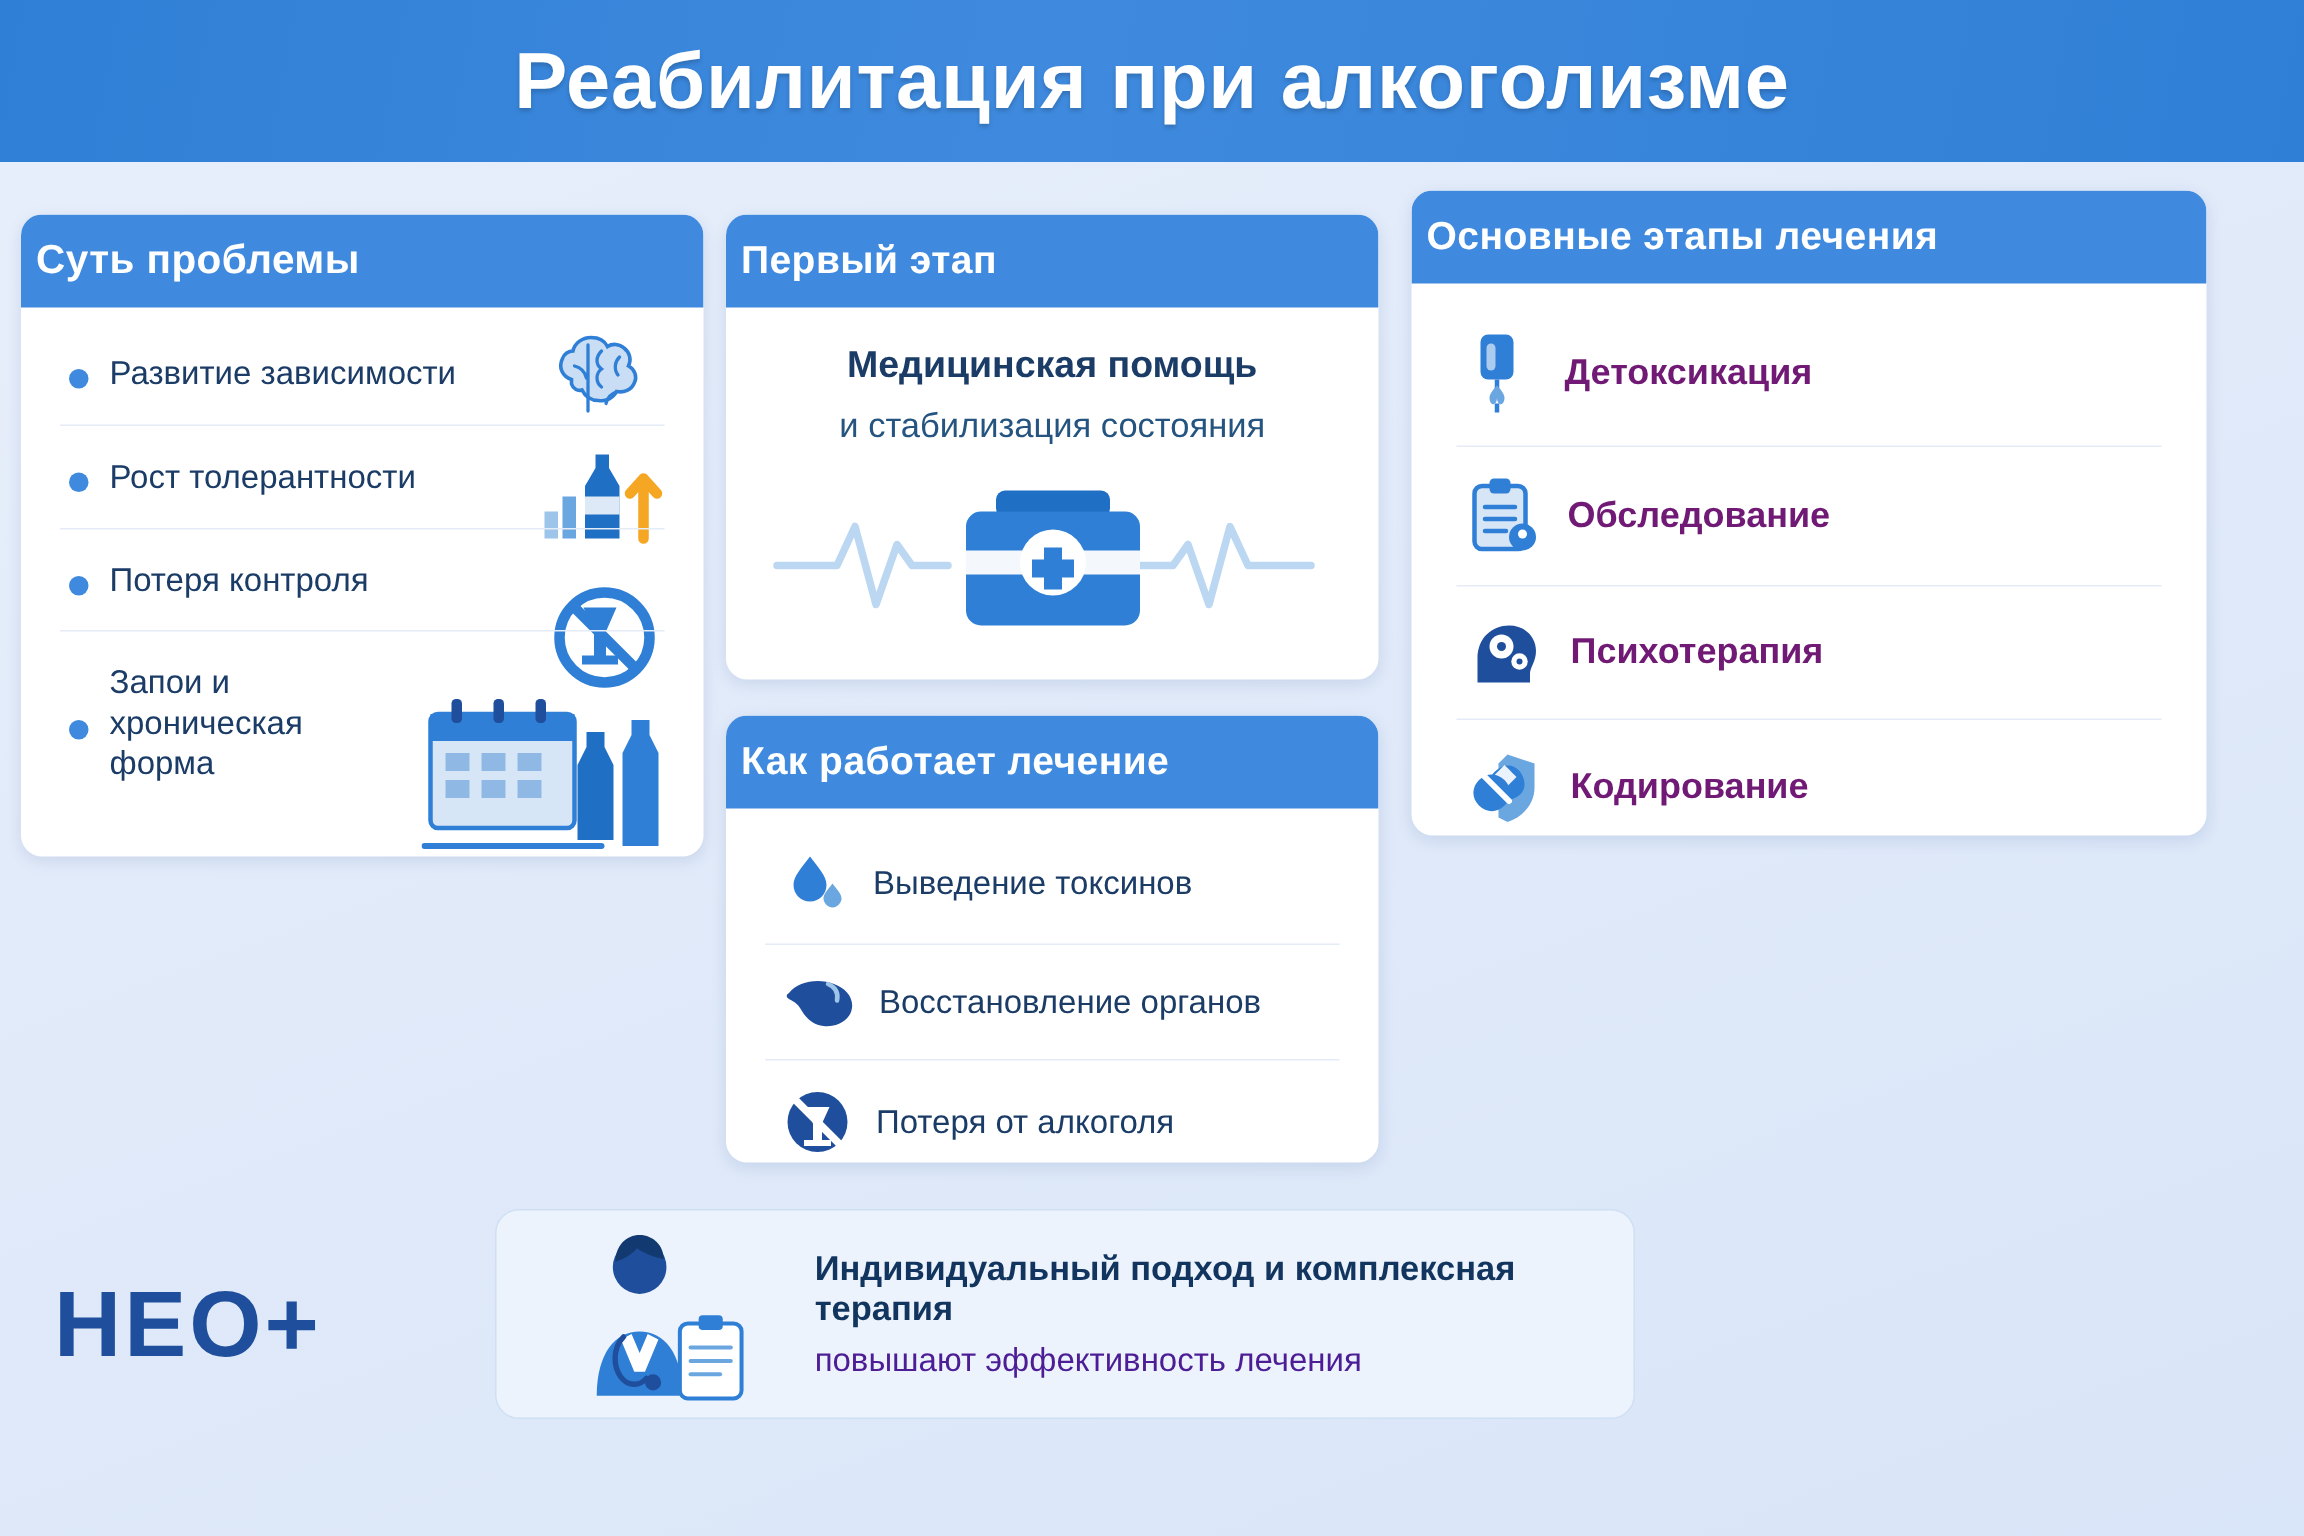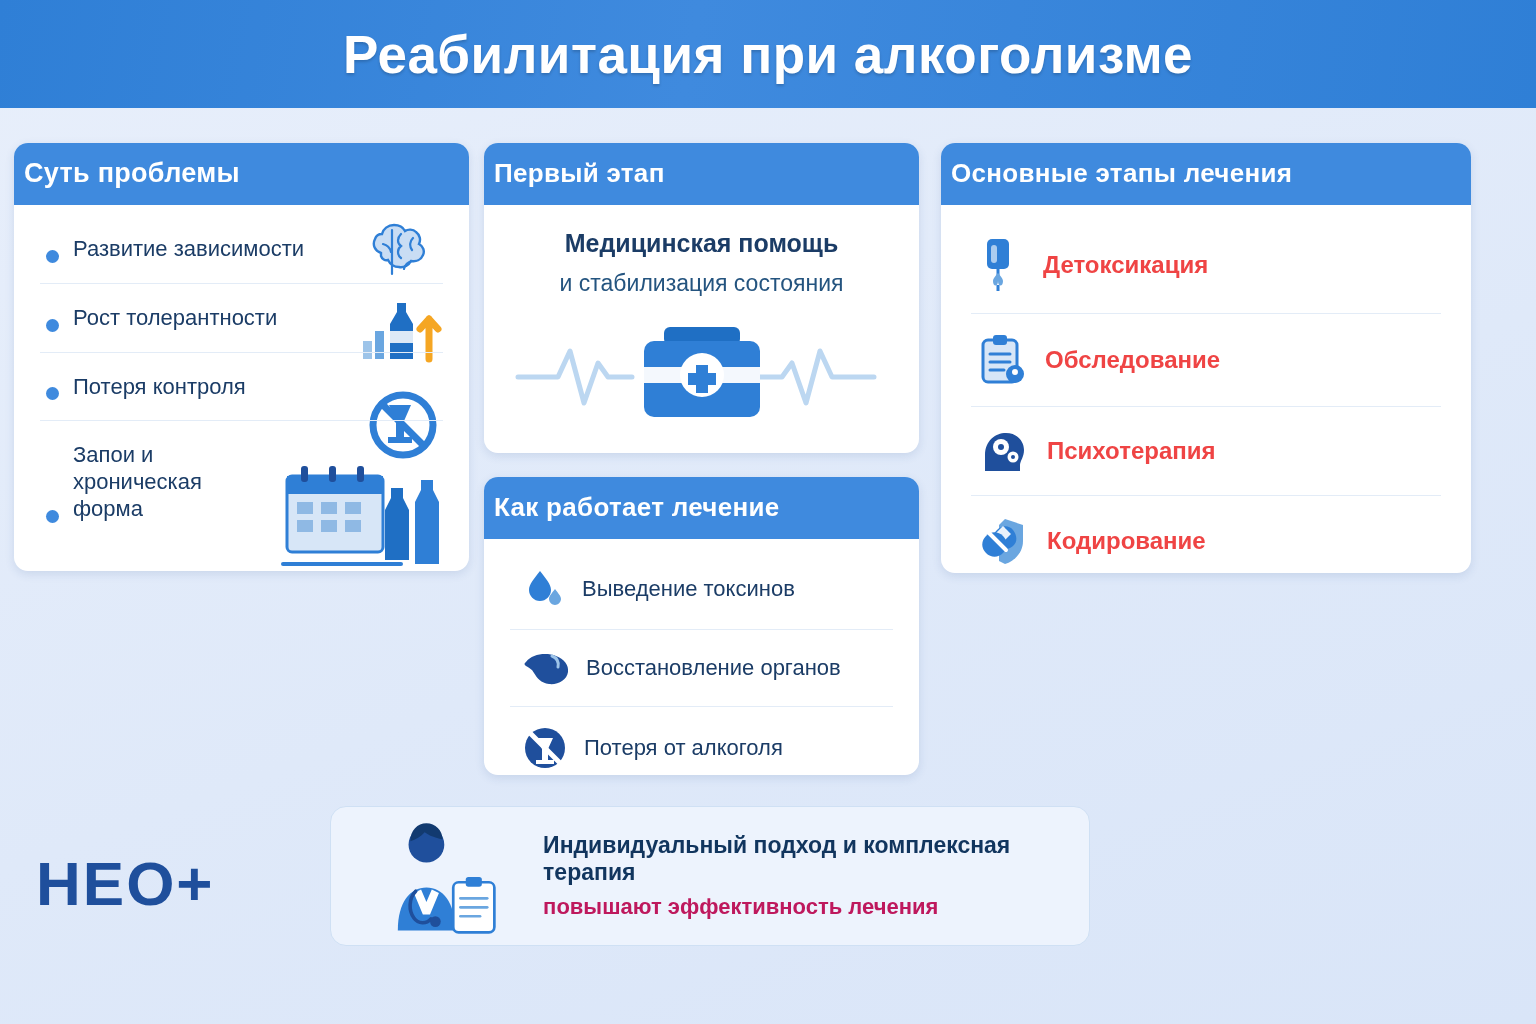--- a/index.html
+++ b/index.html
@@ -63,21 +63,21 @@
     position: relative;
     padding: 10px 26px 18px 26px;
   }
 
   
   #card-problem { left: 14px; top: 143px; width: 455px; height: 428px; }
   #card-problem .card-header { font-size: 27px; }
   .problem-list { position: relative; z-index: 2; }
   .problem-item {
     display: flex;
-    align-items: flex-end;
+    align-items: center;
     gap: 14px;
     font-size: 22px;
     color: #1b3c66;
     padding: 21px 2px 20px 6px;
     border-bottom: 1px solid #e3ecf7;
     line-height: 1.22;
   }
   .problem-item:last-child { border-bottom: none; }
   .bullet {
     flex: none;
@@ -119,34 +119,34 @@
     align-items: center;
     gap: 16px;
     font-size: 22px;
     color: #1b3c66;
     padding: 18px 6px 18px 12px;
     border-bottom: 1px solid #e3ecf7;
   }
   .how-item:last-child { border-bottom: none; }
 
   
-  #card-stages { left: 941px; top: 143px; width: 530px; height: 430px; }
+  #card-stages { left: 941px; top: 127px; width: 530px; height: 430px; }
   #card-stages .card-body { padding: 12px 30px 18px 30px; }
   .stage-item {
     display: flex;
     align-items: center;
     gap: 20px;
     padding: 20px 4px 20px 6px;
     border-bottom: 1px solid #e3ecf7;
   }
   .stage-item:last-child { border-bottom: none; }
   .stage-label {
     font-size: 24px;
     font-weight: bold;
-    color: #ef4444;
+    color: #701a75;
   }
 
   
   #footer-banner {
     position: absolute;
     left: 330px;
     top: 806px;
     width: 760px;
     height: 140px;
     background: #edf3fd;
@@ -160,22 +160,21 @@
   }
   .footer-text-wrap { margin-left: 6px; }
   .footer-strong {
     font-size: 23px;
     font-weight: bold;
     color: #11355e;
     margin-bottom: 8px;
   }
   .footer-sub {
     font-size: 22px;
-    color: #be185d;
-    font-weight: bold;
+    color: #4c1d95;
   }
 
   
   #logo {
     position: absolute;
     left: 36px;
     top: 846px;
     width: 230px;
     height: 76px;
   }

